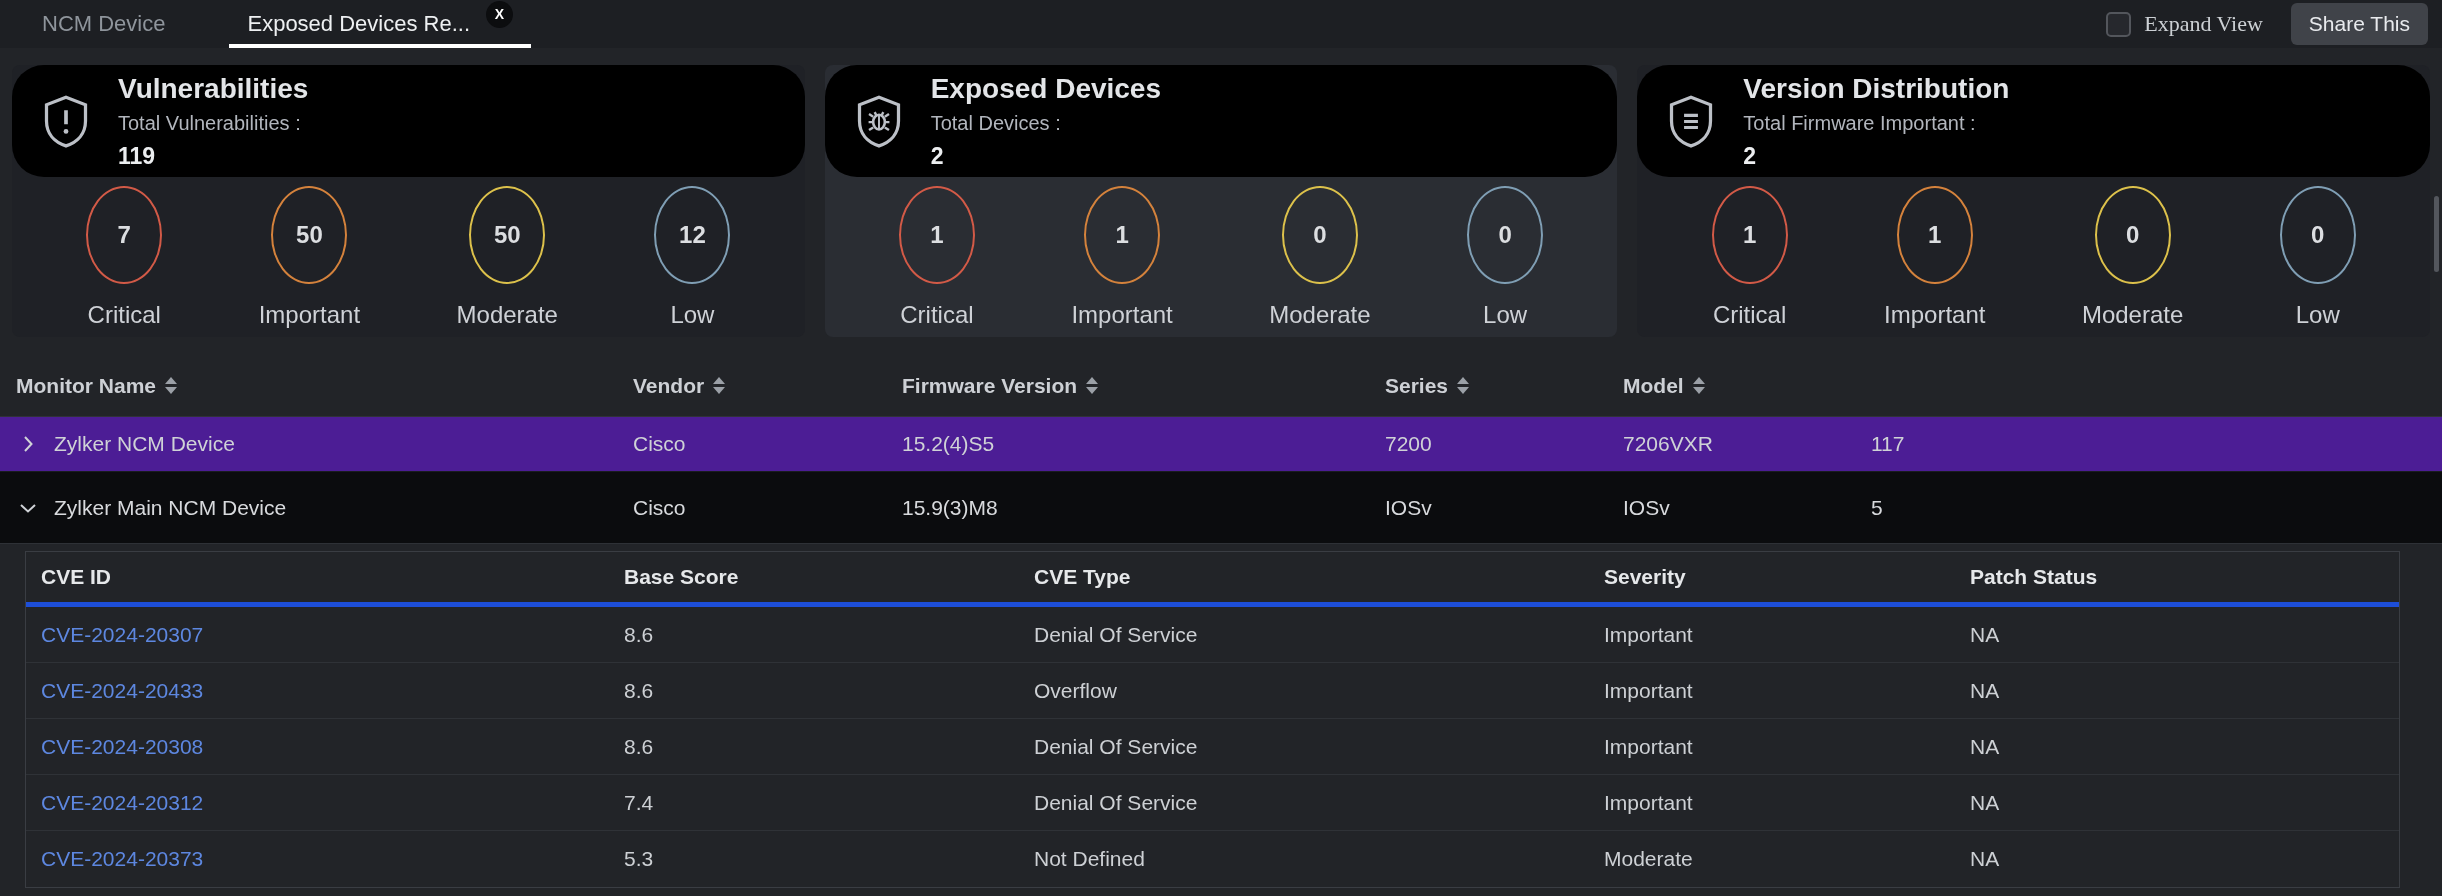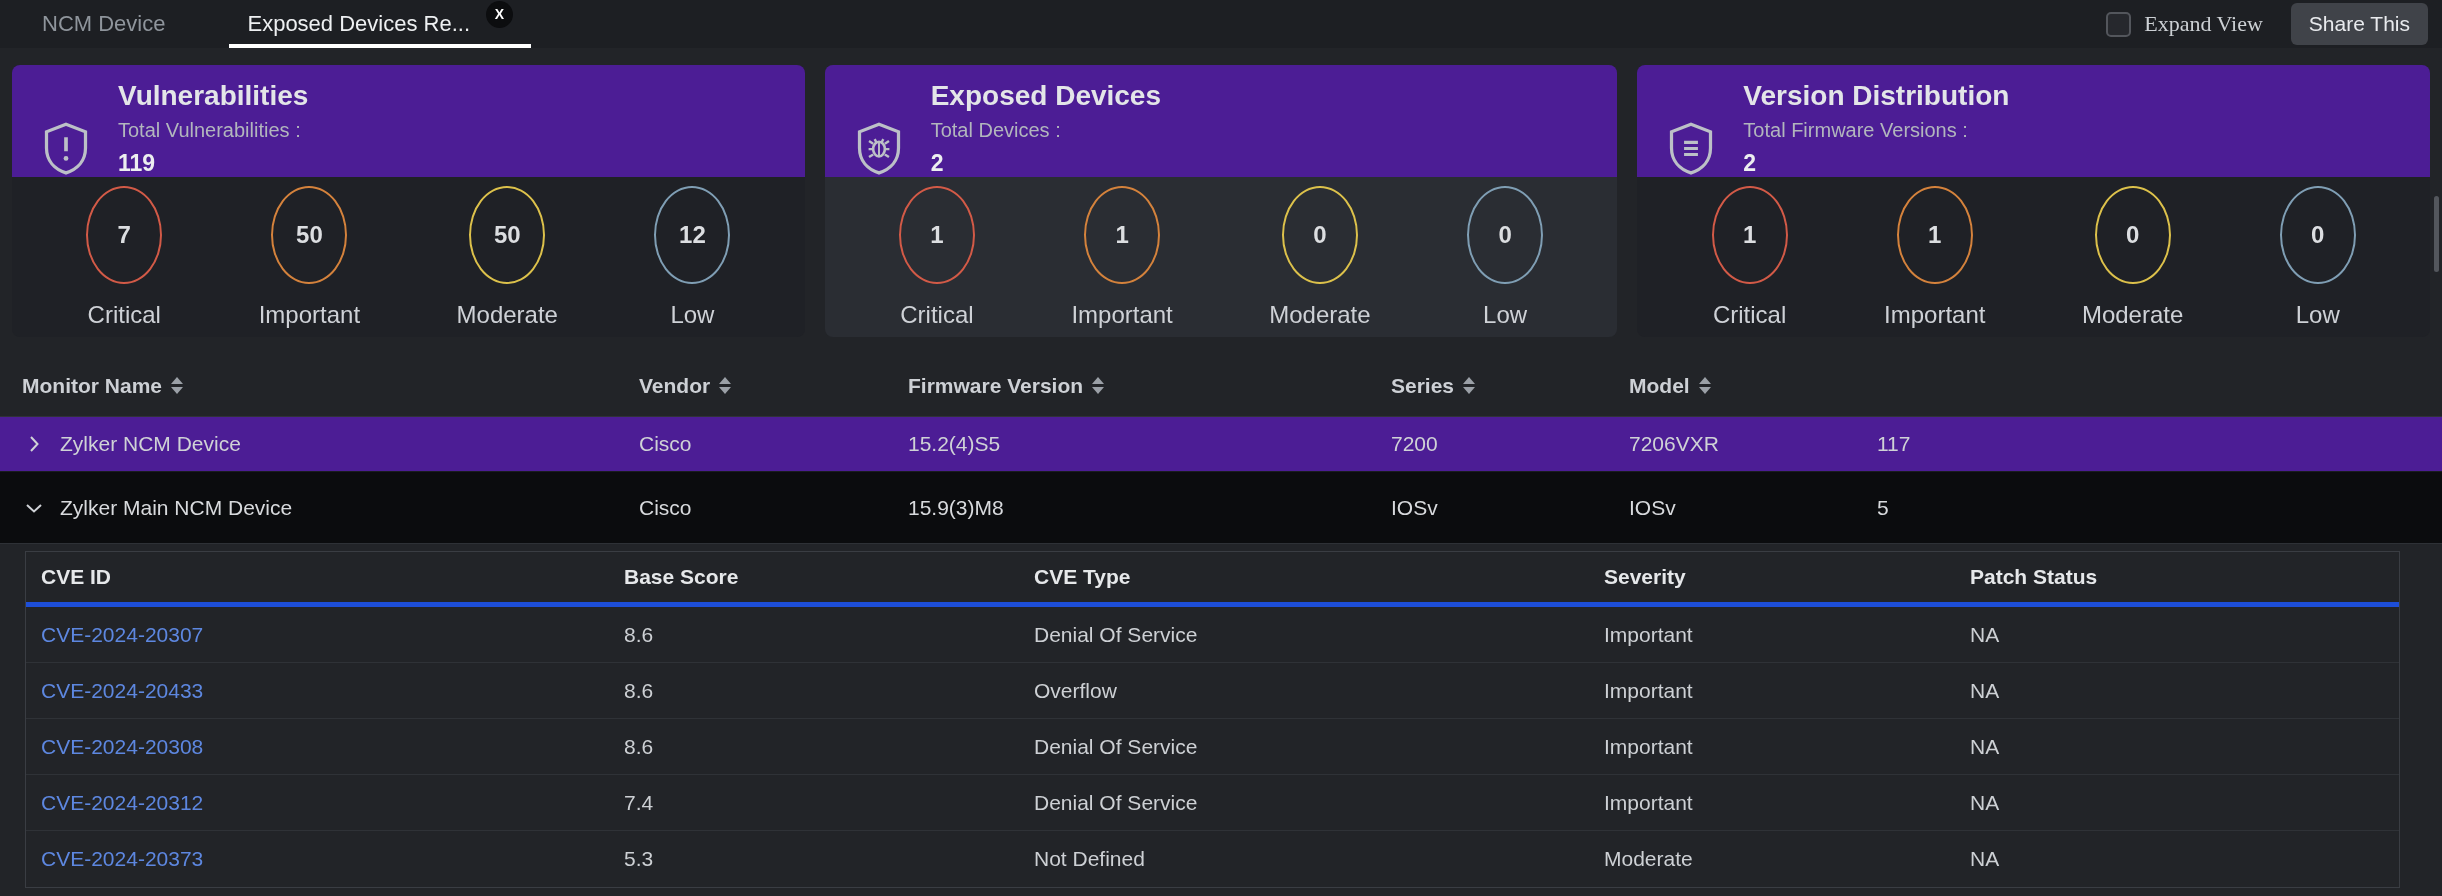--- a/index.html
+++ b/index.html
@@ -48,22 +48,22 @@
     padding:9px 18px; border-radius:6px; cursor:pointer;
   }
   
   .panels { display:flex; gap:20px; margin:17px 12px 0; height:272px; }
   .panel {
     flex:1; border-radius:8px; overflow:hidden;
     display:flex; flex-direction:column; background:#1f2126;
   }
   .panel.highlight { background:#2a2d33; }
   .panel-header {
-    height:112px; background:#4c1d95; flex:none;
-    display:flex; align-items:flex-end; padding-left:28px; gap:26px;
+    height:112px; background:#000000; flex:none;
+    display:flex; align-items:center; padding-left:28px; gap:26px;border-radius:32px;
   }
   .panel-icon { color:#bcc0c7; display:flex; }
   .panel-icon svg { width:52px; height:58px; }
   .panel-title { font-size:28px; font-weight:600; color:#e3e5e8; margin-bottom:7px; }
   .panel-subtitle { font-size:20px; color:#b2b6bd; display:flex; align-items:baseline; gap:8px;flex-direction:column; }
   .panel-subtitle b { font-size:23px; color:#eceef0; }
   .panel-body {
     flex:1; display:flex; align-items:center;
     justify-content:space-around; padding:0 26px;
   }
@@ -76,21 +76,21 @@
   .ring.sev-critical  { border-color:var(--critical); }
   .ring.sev-important { border-color:var(--important); }
   .ring.sev-moderate  { border-color:var(--moderate); }
   .ring.sev-low       { border-color:var(--low); }
   .sev-label { margin-top:17px; font-size:24px; color:#ced1d6; }
   
   .device-table { margin-top:18px; }
   .tgrid {
     display:grid;
     grid-template-columns:617px 269px 483px 238px 248px 1fr;
-    align-items:center; padding-left:22px;
+    align-items:center; padding-left:16px;
   }
   .thead { height:62px; border-bottom:1px solid #303238; }
   .th {
     display:flex; align-items:center; gap:9px;
     font-size:21px; font-weight:600; color:#cdd0d5; cursor:pointer;
   }
   .sort-both { display:inline-flex; flex-direction:column; gap:3px; }
   .sort-both i { display:block; width:0; height:0; border-left:6px solid transparent; border-right:6px solid transparent; }
   .sort-both i.up   { border-bottom:7px solid #9ba0a7; }
   .sort-both i.down { border-top:7px solid #9ba0a7; }
@@ -250,21 +250,21 @@
         <svg viewBox="0 0 24 26">
             <path d="M12 2 L21 5.5 V13 C21 19 17.2 22.8 12 24.5 C6.8 22.8 3 19 3 13 V5.5 Z" fill="none" stroke="currentColor" stroke-width="1.5"></path>
             <line x1="8.8" y1="10.4" x2="15.2" y2="10.4" stroke="currentColor" stroke-width="1.4"></line>
             <line x1="8.8" y1="13.2" x2="15.2" y2="13.2" stroke="currentColor" stroke-width="1.4"></line>
             <line x1="8.8" y1="16" x2="15.2" y2="16" stroke="currentColor" stroke-width="1.4"></line>
           </svg>
       </span>
       <div>
         <div class="panel-title">Version Distribution</div>
         <div class="panel-subtitle">
-          <span>Total Firmware Versions :</span>
+          <span>Total Firmware Important :</span>
           <b>2</b>
         </div>
       </div>
     </div>
     <div class="panel-body">
       <div class="sev">
         <div class="ring sev-critical">
             <span>1</span>
           </div>
         <div class="sev-label">Critical</div>

